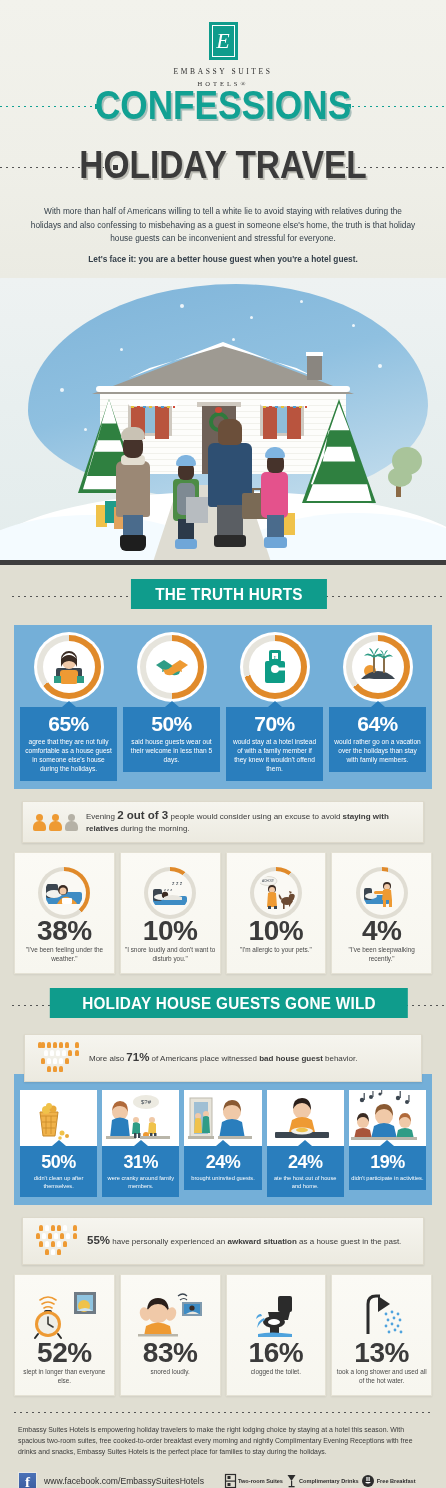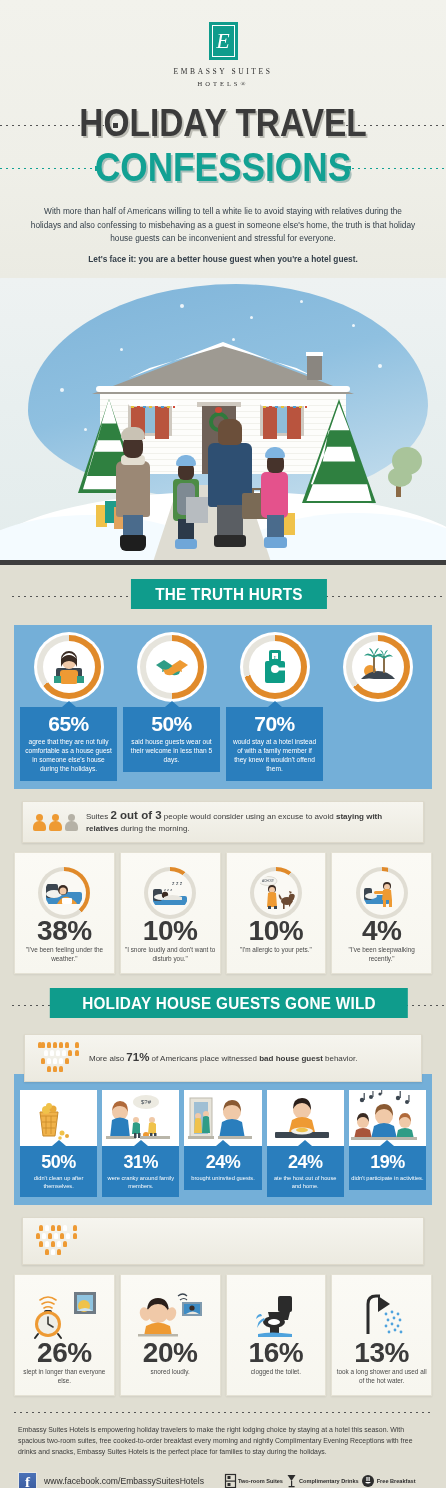--- a/index.html
+++ b/index.html
@@ -401,42 +401,42 @@
 
   <div class="logo-wrap">
     <div class="logo-mark">
       <div class="inner"></div>
       <div class="eglyph">E</div>
     </div>
     <div class="logo-name">EMBASSY SUITES</div>
     <div class="logo-sub">HOTELS®</div>
   </div>
 
+  <div class="title-row second">
+    <div class="dline left teal" style="width:100px">
+      <div class="dash"></div>
+      <div class="dot"></div>
+    </div>
+    <div class="dline right teal" style="width:100px">
+      <div class="dash"></div>
+      <div class="dot"></div>
+    </div>
+    <div class="title-txt two">CONFESSIONS</div>
+  </div>
+
   <div class="title-row">
     <div class="dline left" style="width:118px">
       <div class="dash"></div>
       <div class="dot"></div>
     </div>
     <div class="dline right" style="width:118px">
       <div class="dash"></div>
       <div class="dot"></div>
     </div>
     <div class="title-txt one">HOLIDAY TRAVEL</div>
-  </div>
-
-  <div class="title-row second">
-    <div class="dline left teal" style="width:100px">
-      <div class="dash"></div>
-      <div class="dot"></div>
-    </div>
-    <div class="dline right teal" style="width:100px">
-      <div class="dash"></div>
-      <div class="dot"></div>
-    </div>
-    <div class="title-txt two">CONFESSIONS</div>
   </div>
 
   <div class="intro">
     <span>With more than half of Americans willing to tell a white lie to avoid staying with relatives during the holidays and also confessing to misbehaving as a guest in someone else's home, the truth is that holiday house guests can be inconvenient and stressful for everyone.</span>
     <span class="bold">Let's face it: you are a better house guest when you're a hotel guest.</span>
   </div>
 </div>
 
 <div class="hero">
   <div class="blob"></div>
@@ -629,40 +629,44 @@
           <circle cx="13" cy="24" r="6" fill="#ee9a33"></circle>
           <path d="M4 32 q8 -8 17 -8 q10 0 17 8 z" fill="#3c4650"></path>
           <path d="M2 33 q10 -3 20 0 q10 3 18 0 l0 4 l-38 0z" fill="#fff"></path>
           <rect x="16" y="8" width="2" height="18" fill="#8a6f4a"></rect>
           <rect x="26" y="9" width="2" height="17" fill="#8a6f4a"></rect>
           <path d="M17 9 q-7 -5 -10 0 q5 -2 10 2z M17 9 q7 -5 10 0 q-5 -2 -10 2z M17 8 q-2 -7 -5 -7 q2 3 5 8z M17 8 q2 -7 5 -7 q-2 3 -5 8z" fill="#2f9c86"></path>
           <path d="M27 10 q-6 -5 -9 0 q4 -2 9 2z M27 10 q6 -5 9 0 q-4 -2 -9 2z M27 9 q-1 -6 -4 -6 q2 2 4 7z M27 9 q1 -6 4 -6 q-2 2 -4 7z" fill="#2f9c86"></path>
         </svg>
       </div>
     </div>
+    <div class="bstat">
+      <div class="num">64%</div>
+      <div class="cap">would rather go on a vacation over the holidays than stay with family members.</div>
+    </div>
   </div>
 </div>
 
 <div class="lightsection">
   <div class="callout">
     <div class="peoplerow">
       <span class="person o">
           <i class="h"></i>
           <i class="b"></i>
         </span>
       <span class="person o">
           <i class="h"></i>
           <i class="b"></i>
         </span>
       <span class="person g">
           <i class="h"></i>
           <i class="b"></i>
         </span>
     </div>
-    <div class="txt"><span>Suites </span><span class="big">2 out of 3</span><span> people would consider using an excuse to avoid </span><b>staying with relatives</b><span> during the morning.</span></div>
+    <div class="txt"><span>Evening </span><span class="big">2 out of 3</span><span> people would consider using an excuse to avoid </span><b>staying with relatives</b><span> during the morning.</span></div>
   </div>
 
   <div class="lightcards">
     <div class="lcard">
       <div class="icon">
         <div class="ring plain" style="width:52px;height:52px;margin:0">
           <div class="arc" style="background:conic-gradient(#e08a2a 0 38%, #e0ddd3 38% 100%)"></div>
           <div class="hole" style="inset:4px"></div>
           <div class="glyph" style="inset:7px">
             <svg width="40" height="30" viewBox="0 0 40 30" aria-hidden="true">
@@ -941,20 +945,21 @@
         <i class="on" style="left:40px;top:8px"></i>
       <i class="on" style="left:6px;top:16px"></i>
         <i class="off" style="left:12px;top:16px"></i>
         <i class="on" style="left:18px;top:16px"></i>
         <i class="off" style="left:24px;top:16px"></i>
         <i class="on" style="left:30px;top:16px"></i>
       <i class="on" style="left:12px;top:24px"></i>
         <i class="off" style="left:18px;top:24px"></i>
         <i class="on" style="left:24px;top:24px"></i>
     </div>
+    <div class="txt"><span class="big">55%</span><span> have personally experienced an </span><b>awkward situation</b><span> as a house guest in the past.</span></div>
   </div>
 
   <div class="lightcards">
 
     <div class="lcard">
       <div class="icon">
         <svg width="76" height="50" viewBox="0 0 76 50" aria-hidden="true">
           <rect x="48" y="2" width="22" height="22" fill="#6f7b85"></rect>
           <rect x="51" y="5" width="16" height="16" fill="#8fc4e0"></rect>
           <circle cx="58" cy="16" r="6" fill="#f0c24a"></circle>
@@ -964,21 +969,21 @@
             <path d="M16 14 q6 -4 12 0"></path>
             <path d="M18 18 q4 -2.5 8 0"></path>
           </g>
           <rect x="18" y="20" width="8" height="4" rx="2" fill="#2a2a28"></rect>
           <circle cx="22" cy="34" r="13" fill="#ee9a33"></circle>
           <circle cx="22" cy="34" r="10" fill="#efeee7"></circle>
           <path d="M22 34 l0 -7 M22 34 l5 3" stroke="#3c3c38" stroke-width="1.6" stroke-linecap="round" fill="none"></path>
           <path d="M12 44 l-3 4 M32 44 l3 4" stroke="#2a2a28" stroke-width="2" stroke-linecap="round"></path>
         </svg>
       </div>
-      <div class="num">26%</div>
+      <div class="num">52%</div>
       <div class="cap">slept in longer than everyone else.</div>
     </div>
 
     <div class="lcard">
       <div class="icon">
         <svg width="80" height="50" viewBox="0 0 80 50" aria-hidden="true">
           <g stroke="#3c4650" stroke-width="1.2" fill="none">
             <path d="M48 6 q5 -4 9 0"></path>
               <path d="M50 10 q4 -3 7 0"></path>
           </g>
@@ -987,21 +992,21 @@
           <circle cx="62" cy="18" r="2.6" fill="#3a2b23"></circle>
           <path d="M56 24 q7 -5 13 0z" fill="#e8e6df"></path>
           <circle cx="28" cy="22" r="11" fill="#f0c9a8"></circle>
           <path d="M17 22 q0 -14 11 -14 q11 0 11 15 q-3 -9 -11 -9 q-8 0 -11 8z" fill="#2a1f1a"></path>
           <path d="M16 36 q12 -7 24 0 l2 10 l-28 0z" fill="#ee9a33"></path>
           <ellipse cx="15" cy="24" rx="5" ry="7" fill="#f0c9a8" transform="rotate(-20 15 24)"></ellipse>
           <ellipse cx="41" cy="24" rx="5" ry="7" fill="#f0c9a8" transform="rotate(20 41 24)"></ellipse>
           <rect x="8" y="44" width="40" height="2.5" fill="#b9b6aa"></rect>
         </svg>
       </div>
-      <div class="num">20%</div>
+      <div class="num">83%</div>
       <div class="cap">snored loudly.</div>
     </div>
 
     <div class="lcard">
       <div class="icon">
         <svg width="60" height="50" viewBox="0 0 60 50" aria-hidden="true">
           <rect x="32" y="6" width="14" height="16" rx="2" fill="#2b2b2b"></rect>
           <path d="M22 22 l22 0 l-2 8 l-18 0z" fill="#2b2b2b"></path>
           <ellipse cx="28" cy="32" rx="11" ry="6" fill="#2b2b2b"></ellipse>
           <ellipse cx="28" cy="32" rx="6" ry="3" fill="#fff"></ellipse>

